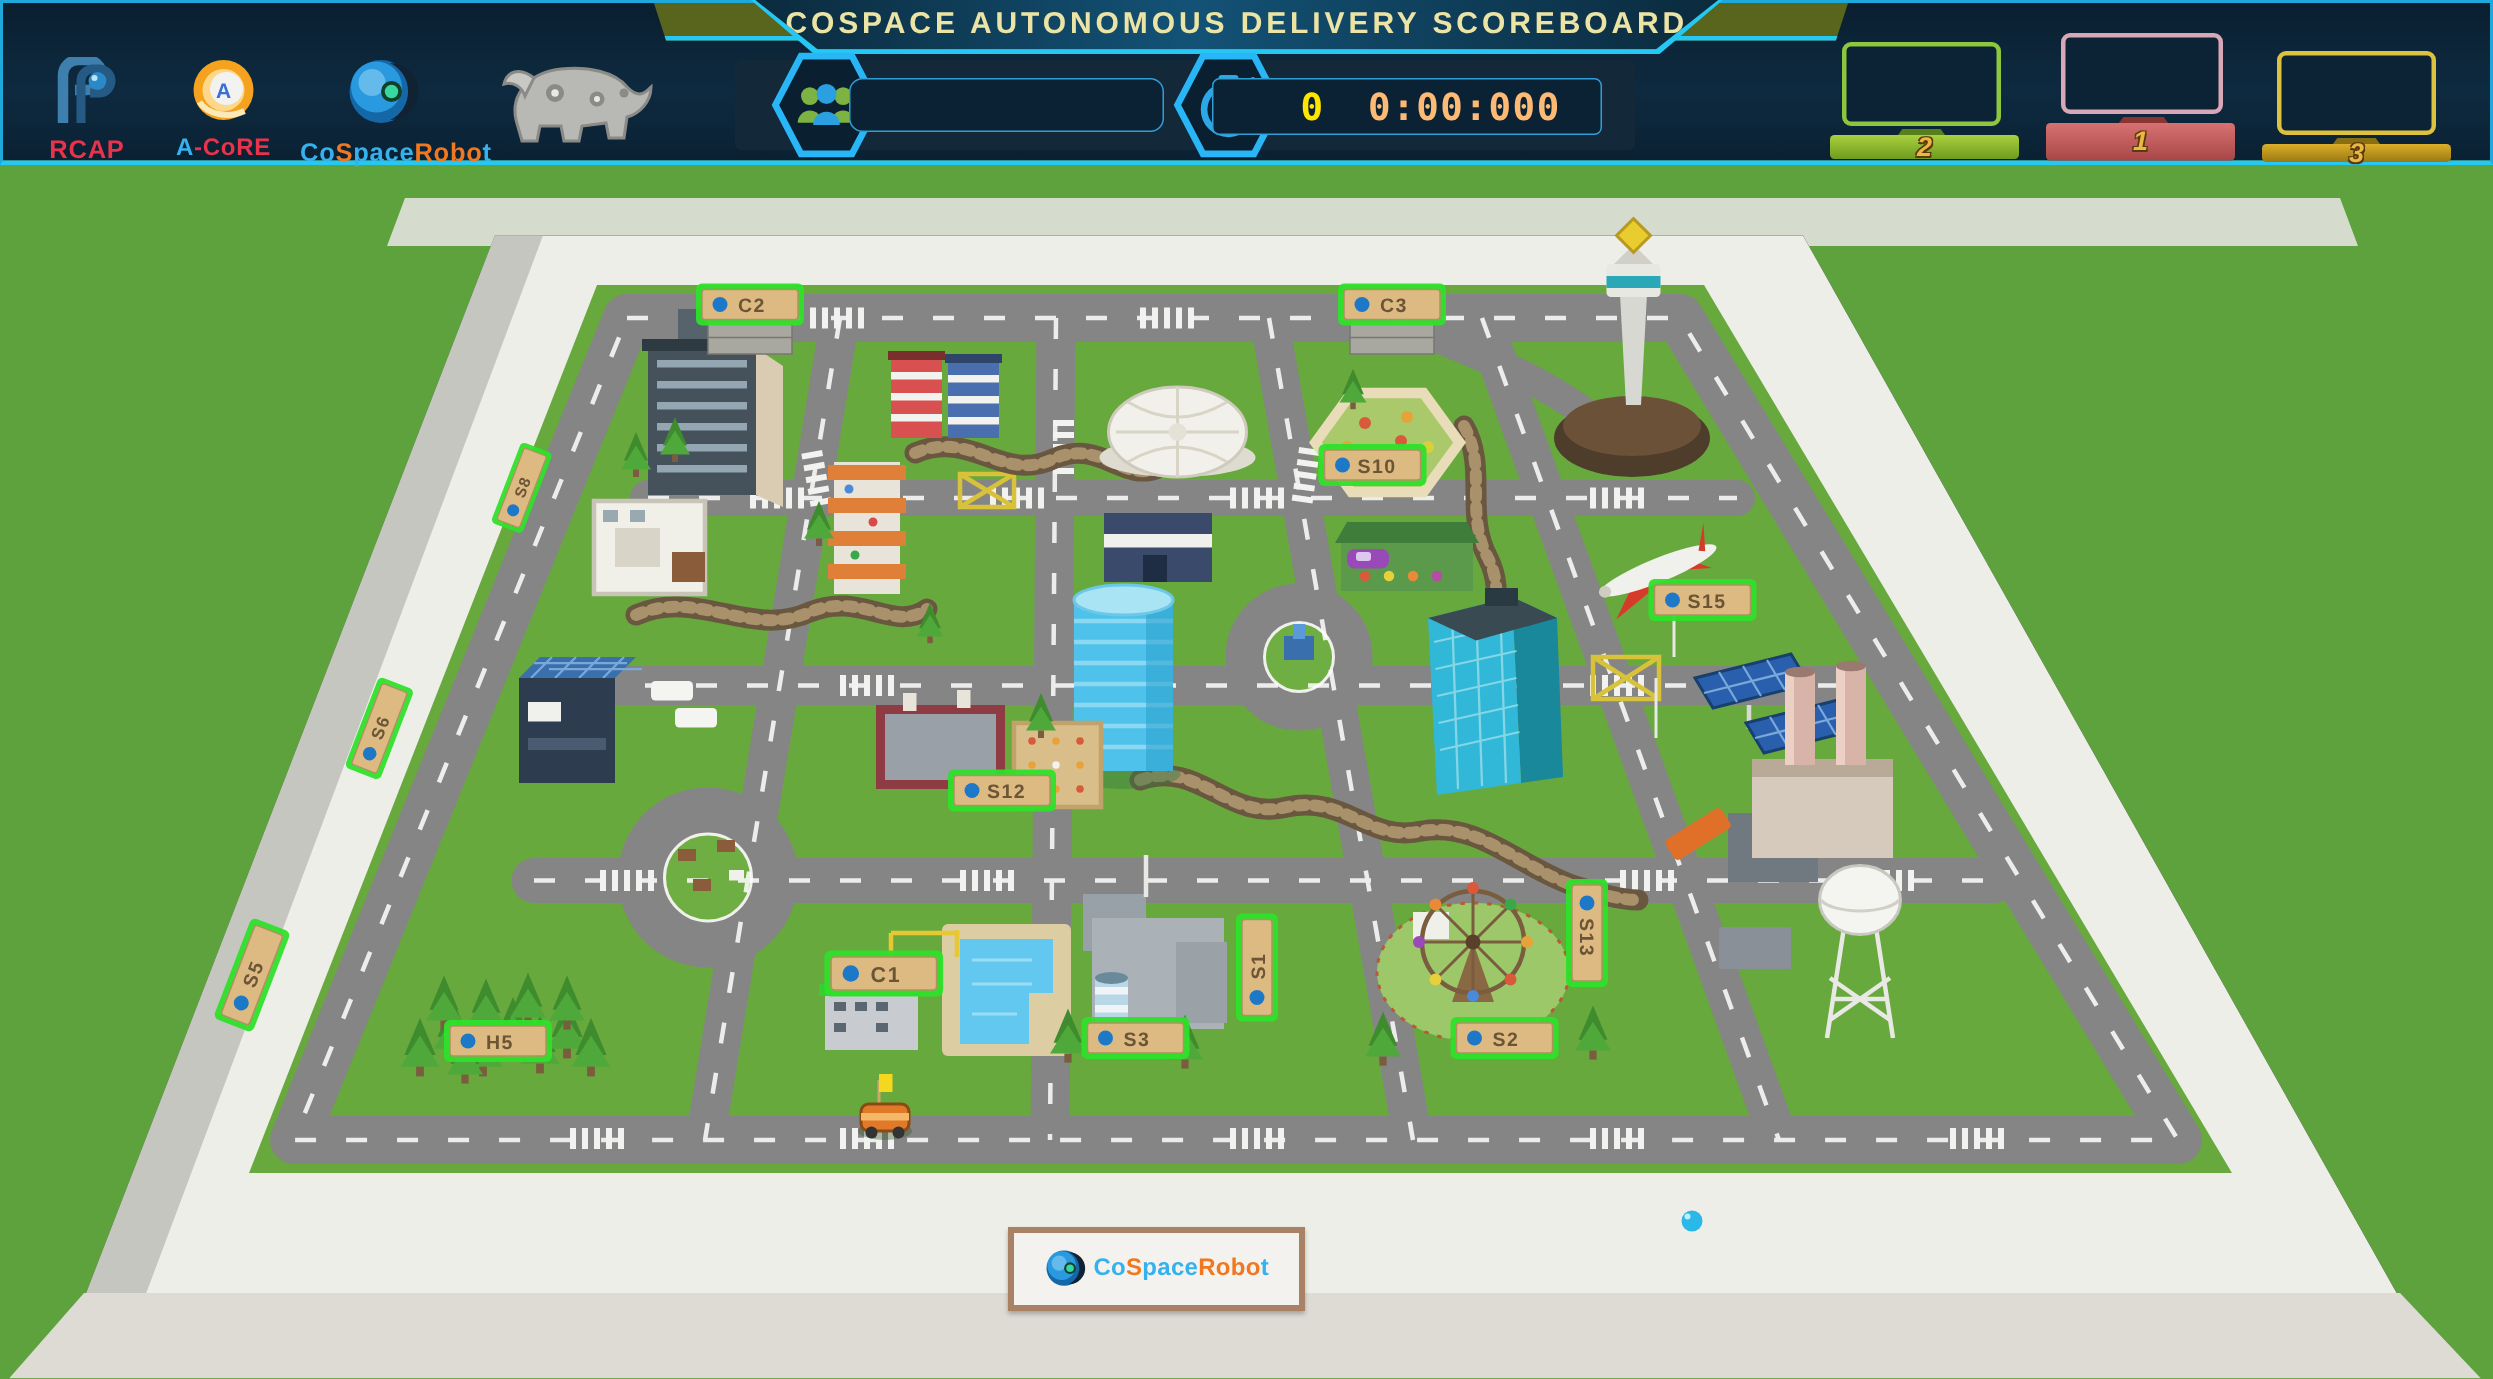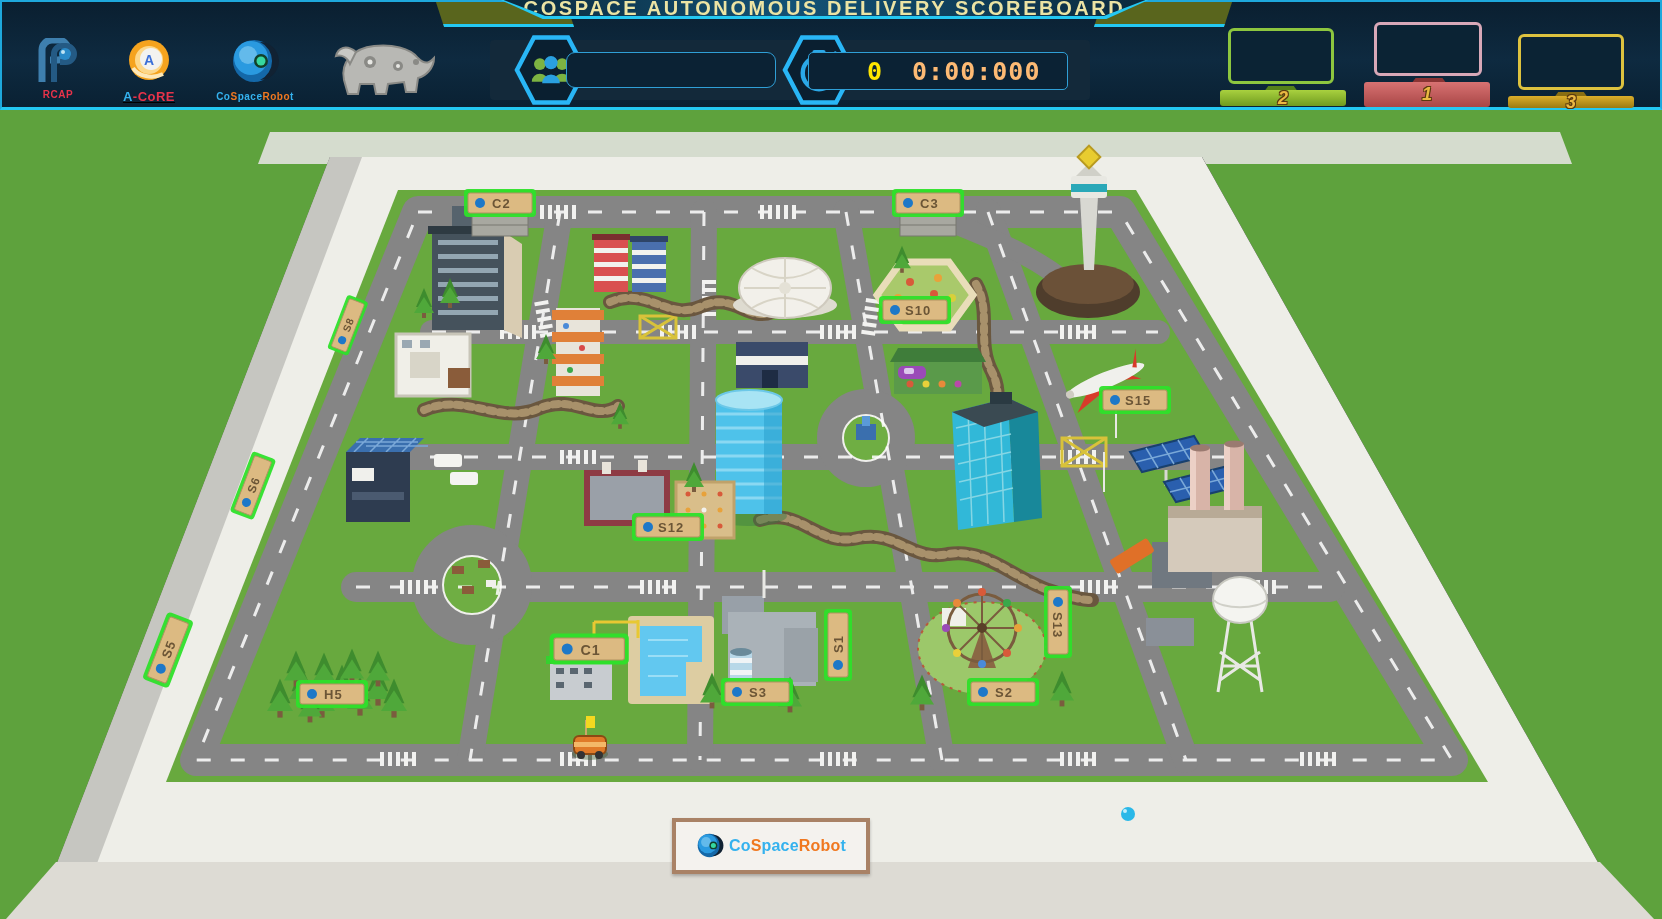--- a/index.html
+++ b/index.html
@@ -5,32 +5,32 @@
   html,body{margin:0;padding:0;}
   body{width:1662px;height:919px;background:#5ea23d;font-family:"Liberation Sans",sans-serif;position:relative;overflow:hidden;}
 
   
   .header{position:absolute;top:0;left:0;width:1662px;height:110px;box-sizing:border-box;
     background:linear-gradient(180deg,#0a1f30 0%,#0e2a40 55%,#0a2133 100%);
     border:2px solid #1ea8dc;border-bottom:3px solid #24c8f2;}
   .wing{position:absolute;top:0;height:22px;width:130px;background:#59651d;border-bottom:3px solid #24c8f2;}
   .wing.left{left:438px;transform:skewX(18deg);}
   .wing.right{left:1096px;transform:skewX(-18deg);}
-  .banner{position:absolute;top:-2px;left:50%;transform:translateX(-51%);width:648px;height:19px;
+  .banner{position:absolute;top:-2px;left:50%;transform:translateX(-51%);width:648px;height:36px;
     clip-path:polygon(0 0,100% 0,93.5% 100%,6.5% 100%);background:#24c8f2;}
   .banner-in{position:absolute;top:0;left:3px;right:3px;bottom:3px;
     clip-path:polygon(0 0,100% 0,93.5% 100%,6.5% 100%);
     background:linear-gradient(90deg,#0b2a3d,#135276 45%,#0b2a3d);
     display:flex;align-items:center;justify-content:center;
     color:#ece4a4;font-weight:bold;font-size:20px;letter-spacing:2.6px;white-space:nowrap;}
 
   .logo{position:absolute;top:36px;text-align:center;}
-  .logo .lbl{display:block;font-weight:bold;font-size:10px;margin-top:1px;letter-spacing:.5px;}
+  .logo .lbl{display:block;font-weight:bold;font-size:17px;margin-top:1px;letter-spacing:.5px;}
   #logo-rcap{left:24px;width:64px;} #logo-rcap .lbl{color:#e8334a;}
-  #logo-acore{left:110px;width:74px;} #logo-acore .lbl{font-size:13px;text-decoration:underline;}
+  #logo-acore{left:110px;width:74px;} #logo-acore .lbl{font-size:16px;}
   #logo-cospace{left:198px;width:110px;}
   #logo-elephant{left:322px;width:116px;top:30px;}
   .blue{color:#35b2ee}.orange{color:#f07820}.red{color:#e8334a}
 
   .panel-strip{position:absolute;left:488px;top:38px;width:600px;height:60px;background:#13293a;border-radius:4px;}
   .hexwrap{position:absolute;top:-7px;width:74px;height:74px;}
   .team-input{position:absolute;left:76px;top:12px;width:188px;height:34px;background:#0b2234;
     border:1.5px solid #2f9fd6;border-radius:9px;color:#cfe8f8;font-size:16px;padding:0 10px;outline:none;}
   .score-box{position:absolute;left:318px;top:12px;width:258px;height:36px;border:1.5px solid #2f9fd6;
     border-radius:5px;background:#0b2234;display:flex;align-items:center;

